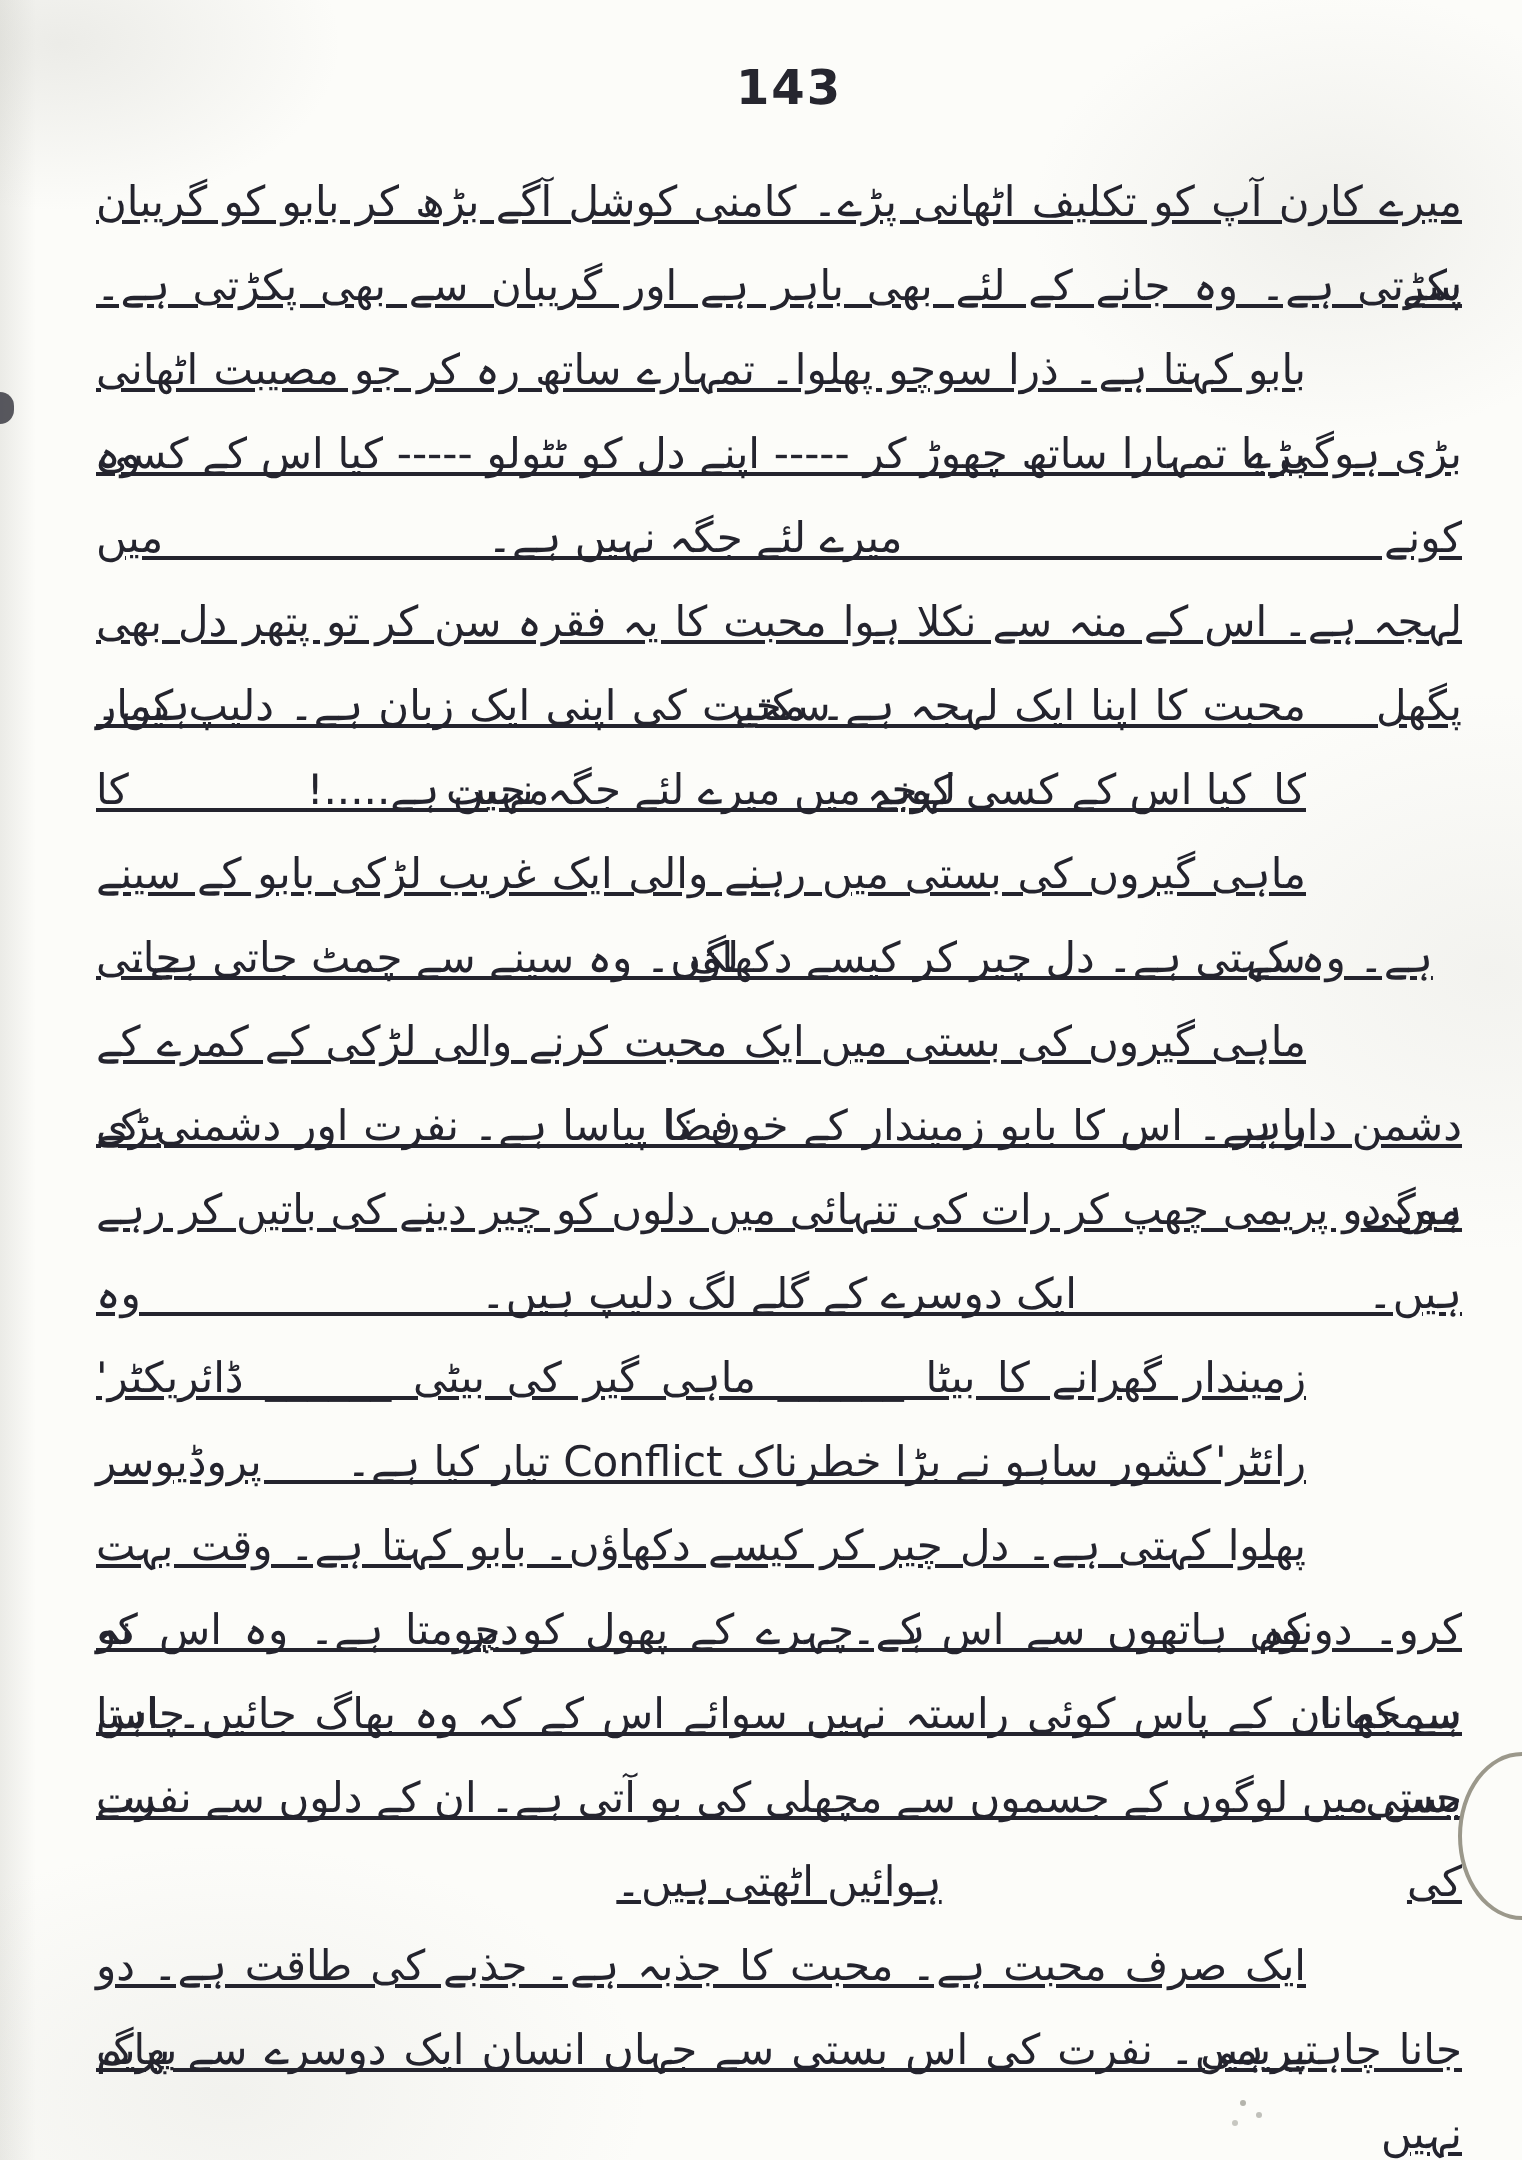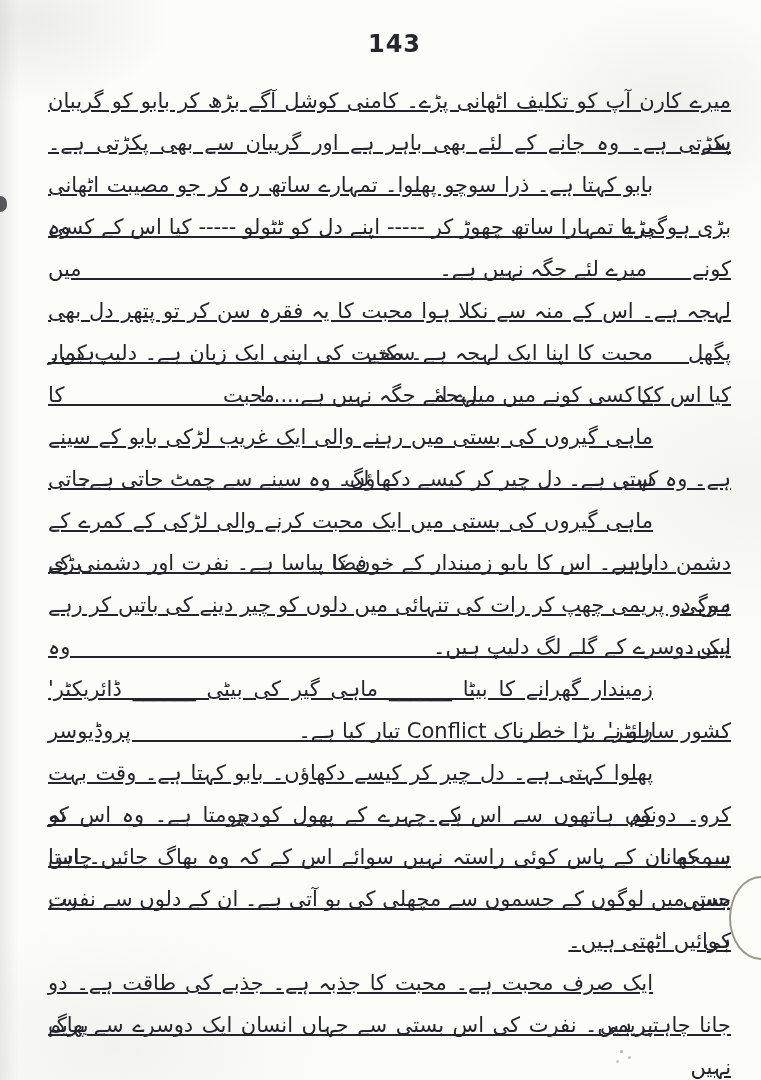--- a/index.html
+++ b/index.html
@@ -46,21 +46,21 @@
     white-space: nowrap;
     overflow: visible;
   }
   
   .fill {
     white-space: normal;
     text-align: justify;
     text-align-last: justify;
   }
   
-  .short { text-align: right; }
+  .short { text-align: center; }
   
   .indent { padding-right: 78px; }
   .indent-sm { padding-right: 84px; }
 
   
   .margin-mark {
     position: absolute;
     top: 876px;
     right: -32px;
     width: 60px;

